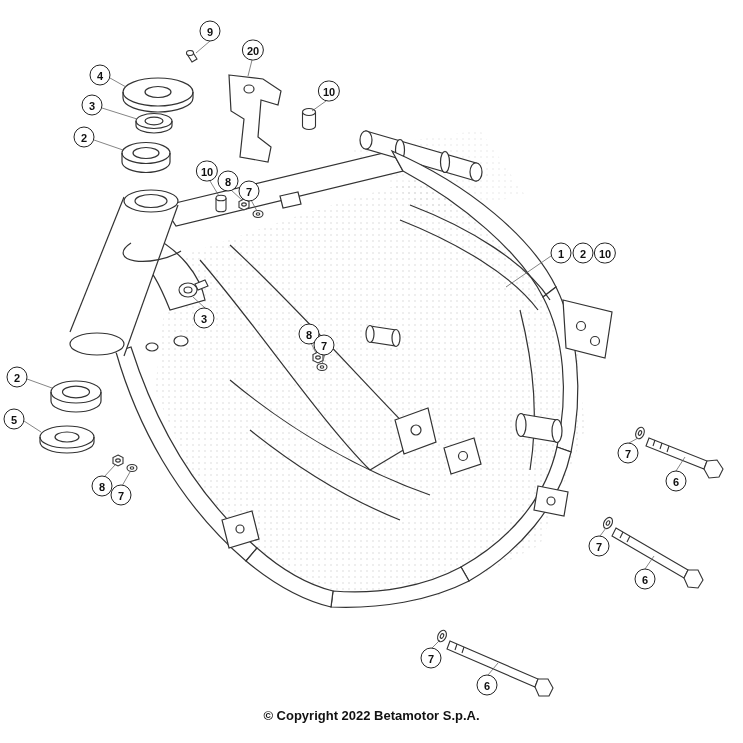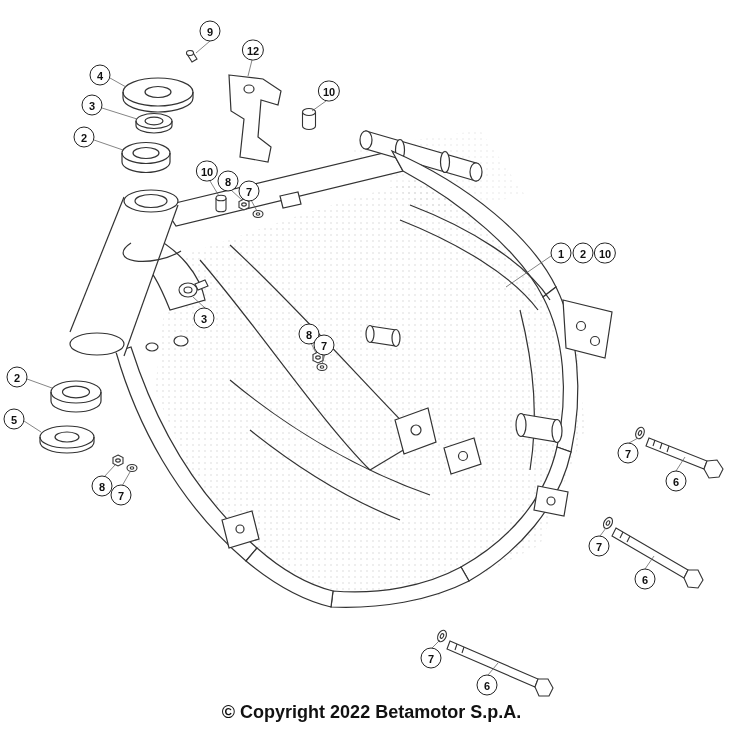--- a/index.html
+++ b/index.html
@@ -11,21 +11,21 @@
   .callout{
     position:absolute;transform:translate(-50%,-50%);
     min-width:21px;height:21px;padding:0 4px;box-sizing:border-box;
     border:1.3px solid #222;border-radius:12px;background:#fff;
     font-size:11px;font-weight:bold;color:#111;
     display:flex;align-items:center;justify-content:center;
     z-index:5;
   }
   .copyright{
     position:absolute;left:0;right:0;bottom:20px;text-align:center;
-    font-size:18px;font-weight:bold;color:#111;z-index:6;
+    font-size:13px;font-weight:bold;color:#111;z-index:6;
   }
 </style>
 </head>
 <body>
 
 <div class="stage">
 
   <svg width="743" height="743" viewBox="0 0 743 743">
     <defs>
       <pattern id="stip" width="6" height="6" patternUnits="userSpaceOnUse">
@@ -193,21 +193,21 @@
       <line x1="104" y1="477" x2="115" y2="465"></line>
       <line x1="122" y1="486" x2="130" y2="472"></line>
       <line x1="600" y1="536" x2="606" y2="528"></line>
       <line x1="645" y1="569" x2="654" y2="556"></line>
       <line x1="432" y1="648" x2="440" y2="640"></line>
       <line x1="488" y1="675" x2="498" y2="663"></line>
     </g>
   </svg>
 
   <div class="callout" style="left:210px;top:31px">9</div>
-  <div class="callout" style="left:253px;top:50px">12</div>
+  <div class="callout" style="left:253px;top:50px">20</div>
   <div class="callout" style="left:100px;top:75px">4</div>
   <div class="callout" style="left:92px;top:105px">3</div>
   <div class="callout" style="left:329px;top:91px">10</div>
   <div class="callout" style="left:84px;top:137px">2</div>
   <div class="callout" style="left:207px;top:171px">10</div>
   <div class="callout" style="left:228px;top:181px">8</div>
   <div class="callout" style="left:249px;top:191px">7</div>
   <div class="callout" style="left:561px;top:253px">1</div>
   <div class="callout" style="left:583px;top:253px">2</div>
   <div class="callout" style="left:605px;top:253px">10</div>

